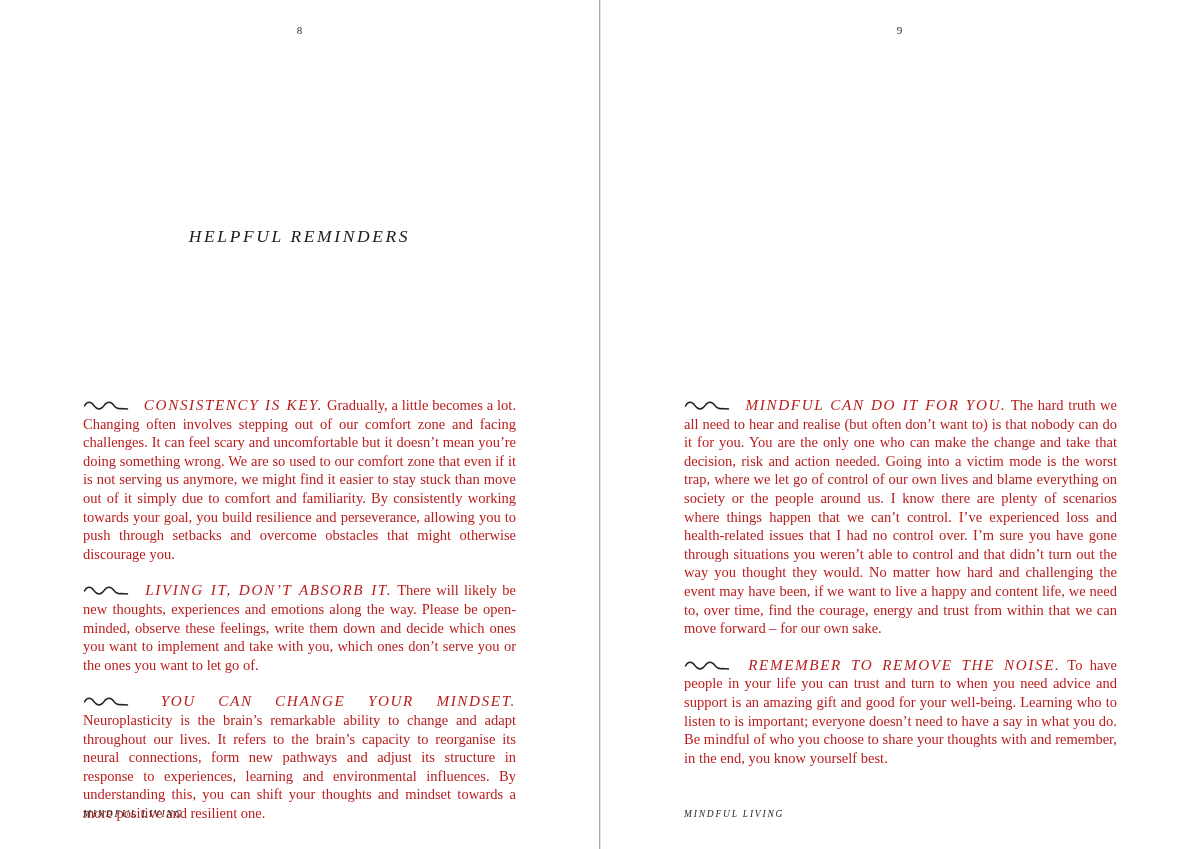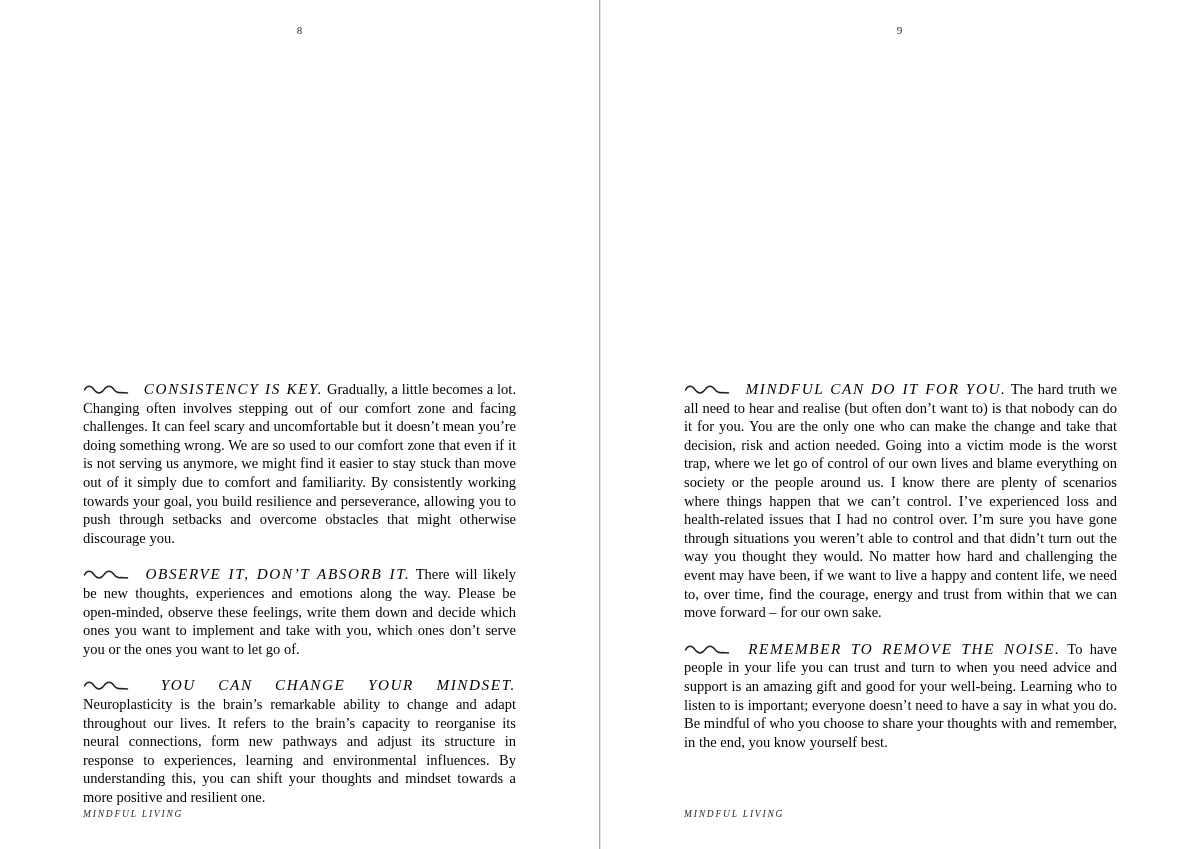--- a/index.html
+++ b/index.html
@@ -51,27 +51,27 @@
     text-align: center;
     font-style: italic;
     font-size: 17.5px;
     letter-spacing: 2.6px;
     font-weight: 400;
     color: #1c1c1c;
     white-space: nowrap;
   }
   .text-block {
     position: absolute;
-    top: 380px;
+    top: 396px;
     left: 83px;
     width: 433px;
     text-align: justify;
     font-size: 14.5px;
     line-height: 18.6px;
-    color: #000000;
+    color: #b91c1c;
     font-family: Liberation Serif, serif;
   }
   .page-right .text-block { left: 84px; }
 
   .para { margin: 0 0 18px 0; }
   .para:last-child { margin-bottom: 0; }
 
   .squiggle {
     display: inline-block;
     width: 46px;
@@ -101,34 +101,35 @@
   .page-right .running-footer { left: 84px; }
 </style>
 </head>
 <body>
 
 <div class="spread">
 
   <div class="page page-left">
     <div class="page-number">8</div>
 
+    <div class="chapter-heading">HELPFUL REMINDERS</div>
 
     <div class="text-block">
       <p class="para">
         <span class="squiggle"><svg width="46" height="11" viewBox="0 0 46 11">
               <path d="M1.5,6 C4,1.2 8,1.2 11,5.6 C14,10 18,10 21,5.6 C24,1.2 28,1.2 31,5.6 C33,8.4 35.5,9 38,8.6 L44.5,9" fill="none" stroke="#222222" stroke-width="1.5" stroke-linecap="round"></path>
             </svg></span>
         <span class="lead">CONSISTENCY IS KEY.</span>
         <span class="body-text">Gradually, a little becomes a lot. Changing often involves stepping out of our comfort zone and facing challenges. It can feel scary and uncomfortable but it doesn’t mean you’re doing something wrong. We are so used to our comfort zone that even if it is not serving us anymore, we might find it easier to stay stuck than move out of it simply due to comfort and familiarity. By consistently working towards your goal, you build resilience and perseverance, allowing you to push through setbacks and overcome obstacles that might otherwise discourage you.</span>
       </p>
       <p class="para">
         <span class="squiggle"><svg width="46" height="11" viewBox="0 0 46 11">
               <path d="M1.5,6 C4,1.2 8,1.2 11,5.6 C14,10 18,10 21,5.6 C24,1.2 28,1.2 31,5.6 C33,8.4 35.5,9 38,8.6 L44.5,9" fill="none" stroke="#222222" stroke-width="1.5" stroke-linecap="round"></path>
             </svg></span>
-        <span class="lead">OBSERVE IT, DON’T ABSORB IT.</span>
+        <span class="lead">LIVING IT, DON’T ABSORB IT.</span>
         <span class="body-text">There will likely be new thoughts, experiences and emotions along the way. Please be open-minded, observe these feelings, write them down and decide which ones you want to implement and take with you, which ones don’t serve you or the ones you want to let go of.</span>
       </p>
       <p class="para">
         <span class="squiggle"><svg width="46" height="11" viewBox="0 0 46 11">
               <path d="M1.5,6 C4,1.2 8,1.2 11,5.6 C14,10 18,10 21,5.6 C24,1.2 28,1.2 31,5.6 C33,8.4 35.5,9 38,8.6 L44.5,9" fill="none" stroke="#222222" stroke-width="1.5" stroke-linecap="round"></path>
             </svg></span>
         <span class="lead">YOU CAN CHANGE YOUR MINDSET.</span>
         <span class="body-text">Neuroplasticity is the brain’s remarkable ability to change and adapt throughout our lives. It refers to the brain’s capacity to reorganise its neural connections, form new pathways and adjust its structure in response to experiences, learning and environmental influences. By understanding this, you can shift your thoughts and mindset towards a more positive and resilient one.</span>
       </p>
     </div>

